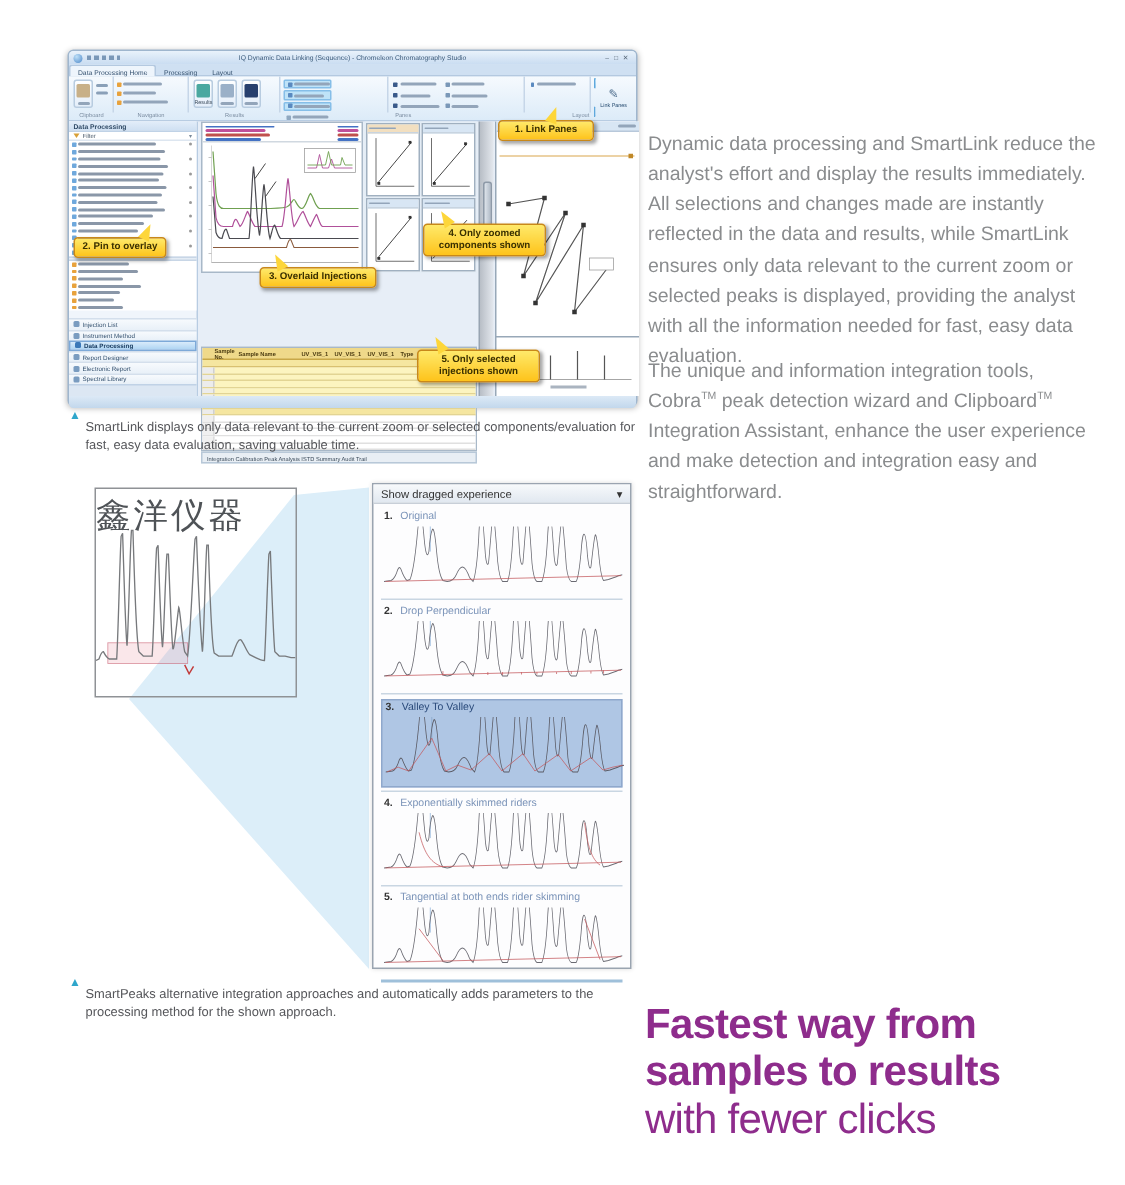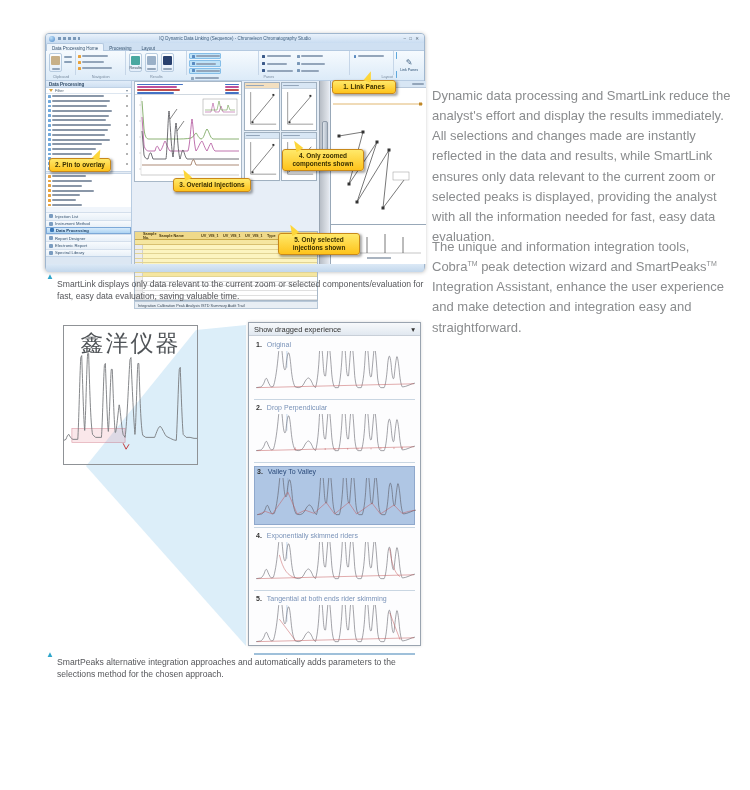--- a/index.html
+++ b/index.html
@@ -108,21 +108,21 @@
 
   
   .rcol-p{position:absolute;left:432px;width:302px;font-size:13px;line-height:1.55;color:#8a8c8e;}
   .tmsup{font-size:7px;vertical-align:super;letter-spacing:0;}
 
   
   .beam{position:absolute;left:0;top:0;z-index:1;pointer-events:none;}
 
   
   .chrombox{position:absolute;left:63px;top:325px;width:135px;height:140px;border:1px solid #8f9296;z-index:2;}
-  .watermark{position:absolute;left:0;right:0;top:2px;text-align:center;font-family:"DejaVu Serif","Liberation Serif",serif;
+  .watermark{position:absolute;left:0;right:0;top:2px;font-family:"DejaVu Serif","Liberation Serif",serif;
         font-size:23px;color:#4f5357;letter-spacing:2px;z-index:3;}
 
   
   .sp-panel{position:absolute;left:248px;top:322px;width:173px;height:324px;background:#fdfdfe;
         border:1px solid #9aa4b0;z-index:3;box-shadow:0 0 3px rgba(0,0,0,.15);}
   .sp-head{height:13px;background:linear-gradient(#f7f9fb,#e1e8f0);border-bottom:1px solid #c8cfd8;
         display:flex;align-items:center;justify-content:space-between;padding:0 5px;font-size:7.5px;color:#333;}
   .sp-body{padding:4px 5px 0 5px;}
   .sp-item{margin-bottom:1px;padding:1px 2px;}
   .sp-item.sel{background:var(--selblue);border:1px solid #8fa8cc;}
@@ -611,21 +611,21 @@
     <div class="callout" style="left:232px;top:199px;width:82px">
       <span class="tail" style="left:10px;top:-10px;transform:rotate(-30deg)"></span>
       <span>5. Only selected injections shown</span>
     </div>
   </div>
 
   <span class="cap-tri" style="left:46px;top:272px">▲</span>
   <div class="caption" style="left:57px;top:278px">SmartLink displays only data relevant to the current zoom or selected components/evaluation for fast, easy data evaluation, saving valuable time.</div>
 
   <div class="rcol-p" style="top:86px"><span>Dynamic data processing and SmartLink reduce the analyst's effort and display the results immediately. All selections and changes made are instantly reflected in the data and results, while SmartLink ensures only data relevant to the current zoom or selected peaks is displayed, providing the analyst with all the information needed for fast, easy data evaluation.</span></div>
-  <div class="rcol-p" style="top:237px"><span>The unique and information integration tools, Cobra</span><span class="tmsup">TM</span><span> peak detection wizard and SmartPeaks</span><span class="tmsup">TM</span><span> Integration Assistant, enhance the user experience and make detection and integration easy and straightforward.</span></div>
+  <div class="rcol-p" style="top:237px"><span>The unique and information integration tools, Cobra</span><span class="tmsup">TM</span><span> peak detection wizard and Clipboard</span><span class="tmsup">TM</span><span> Integration Assistant, enhance the user experience and make detection and integration easy and straightforward.</span></div>
 
   <svg class="beam" width="750" height="790">
     <polygon points="196,330 246,325 246,646 86,466" fill="#dceef9"></polygon>
   </svg>
 
   <div class="chrombox">
     <div class="watermark">鑫洋仪器</div>
     <svg viewBox="0 0 135 140" width="133" height="138" preserveAspectRatio="none">
       <rect x="8" y="104" width="54" height="14" fill="rgba(230,120,140,0.18)" stroke="rgba(200,90,110,0.6)" stroke-width="0.6"></rect>
       <path d="M0,116 L2,115 C3,112 4,110 5,110 C6,112 7,114 9,115 L14,115 C15,100 16,50 17,32 L18,30 C19,60 20,98 21,106 C22,95 23,40 24,28 L25,28 C26,60 27,100 29,110 L32,113 L38,113 C39,100 40,55 41,40 L42,38 C43,65 44,100 45,107 C46,100 47,55 48,44 L49,44 C50,70 51,100 52,108 C53,110 55,86 56,80 C57,82 58,100 60,110 L62,113 C64,100 66,45 67,34 L68,32 C69,60 71,100 72,110 C73,104 74,50 75,38 L76,38 C77,70 78,104 80,111 L83,113 L92,113 C94,108 96,101 98,102 C100,104 102,110 104,112 L108,114 C110,115 112,116 114,116 C115,100 116,60 117,44 L118,42 C119,70 120,100 121,110 L124,113 L128,113 L132,114 L135,114" fill="none" stroke="#77797c" stroke-width="0.9"></path>
@@ -698,16 +698,21 @@
           <use href="#pkcurve" fill="none" stroke="#6a6a72" stroke-width="1.1"></use>
           <path d="M2,57 L338,51" fill="none" stroke="#c4595c" stroke-width="0.9"></path>
           <path d="M50,22 L84,55 M286,12 L308,54" fill="none" stroke="#c4595c" stroke-width="0.9"></path>
         </svg>
       </div>
       <div class="sp-sep" style="background:#9fc0da;height:1.5px"></div>
     </div>
   </div>
 
   <span class="cap-tri" style="left:46px;top:650px">▲</span>
-  <div class="caption" style="left:57px;top:656px;width:376px">SmartPeaks alternative integration approaches and automatically adds parameters to the selections method for the chosen approach.</div>
-
+  <div class="caption" style="left:57px;top:656px;width:376px">SmartPeaks alternative integration approaches and automatically adds parameters to the processing method for the shown approach.</div>
+
+  <div class="headline">
+    <div class="hl-b">Fastest way from</div>
+    <div class="hl-b">samples to results</div>
+    <div class="hl-n">with fewer clicks</div>
+  </div>
 
 </div>
 
 </body></html>

